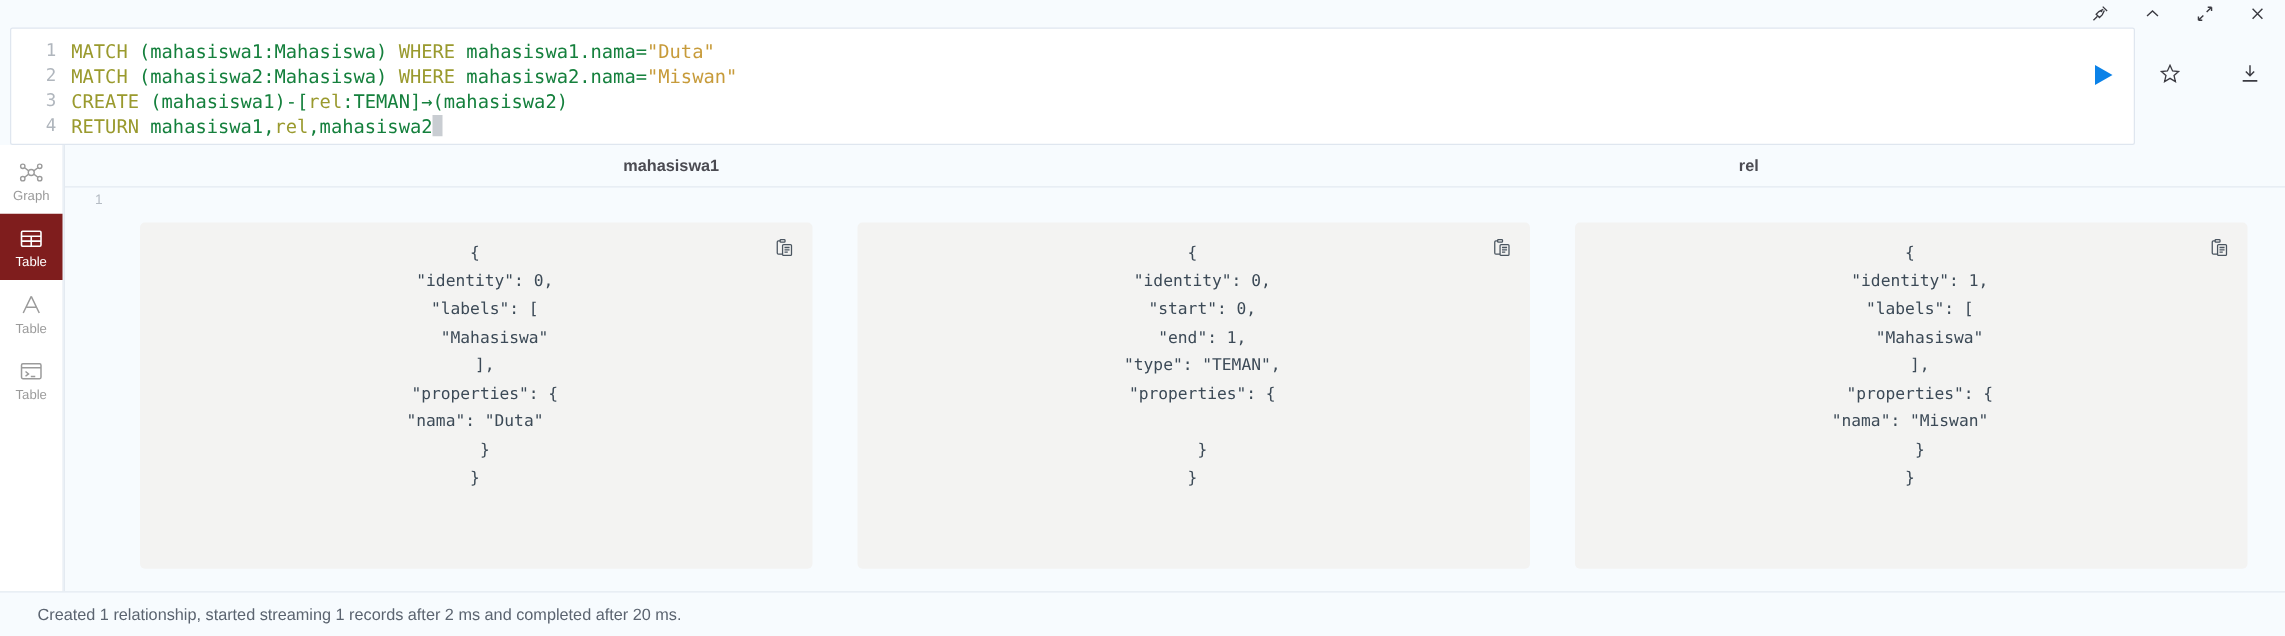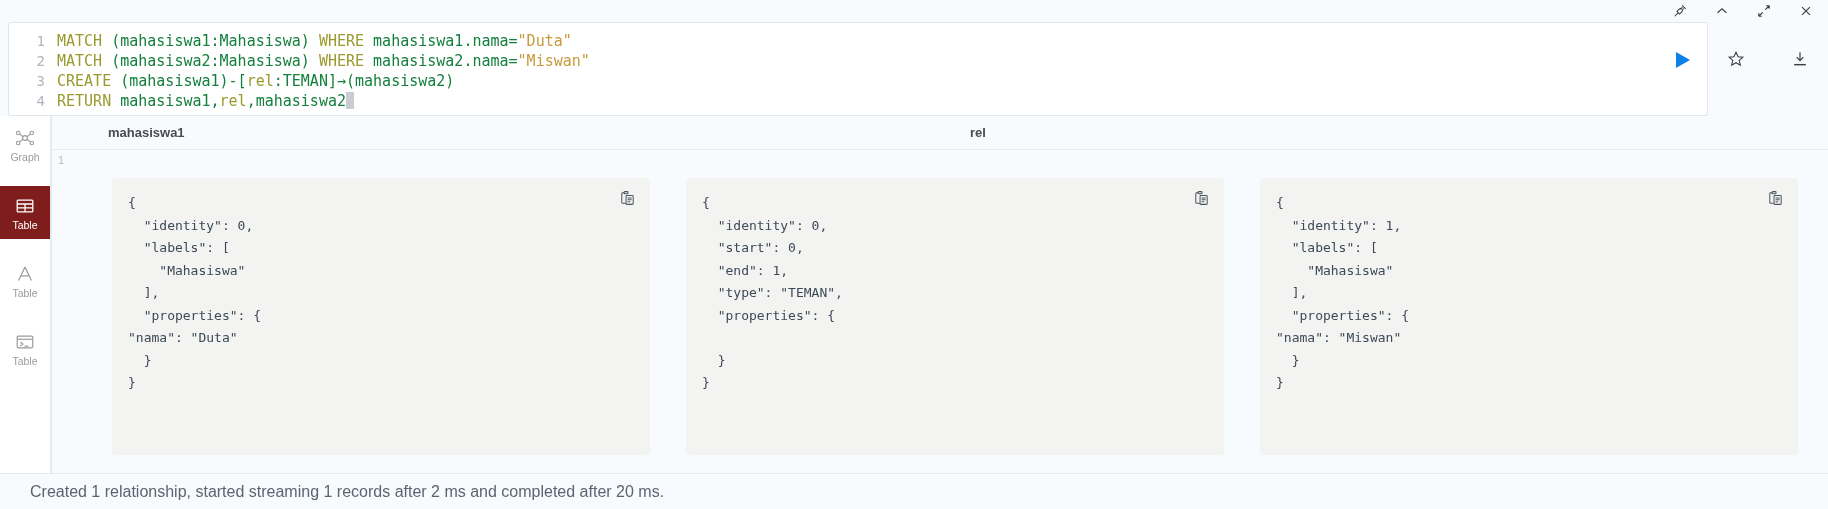--- a/index.html
+++ b/index.html
@@ -131,21 +131,20 @@
   }
 
   
   .view-sidebar {
     flex: 0 0 51px;
     background: #ffffff;
     border-right: 1px solid #e4eaf1;
     display: flex;
     flex-direction: column;
     padding-top: 2px;
-    gap: 15px;
   }
   .view-item {
     height: 53px;
     display: flex;
     flex-direction: column;
     align-items: center;
     justify-content: center;
     gap: 3px;
     color: #9b9b9b;
     cursor: pointer;
@@ -160,20 +159,21 @@
   .view-item .vi-label { line-height: 1; }
 
   
   .results-panel {
     flex: 1 1 auto;
     display: flex;
     flex-direction: column;
     background: #f7fbfe;
     border-left: 1px solid #e4eaf1;
     min-width: 0;
+    text-align: center;
   }
 
   .table-header {
     display: flex;
     height: 34px;
     align-items: center;
     border-bottom: 1px solid #e4eaf1;
     background: #f7fbfe;
     padding-left: 4px;
     flex: 0 0 34px;
@@ -234,21 +234,21 @@
 
   
   .status-bar {
     flex: 0 0 36px;
     height: 36px;
     border-top: 1px solid #e4eaf1;
     display: flex;
     align-items: center;
     padding-left: 30px;
     background: #f7fbfe;
-    font-size: 16px;
+    font-size: 13px;
     color: #5b6470;
   }
 </style>
 </head>
 <body>
 
 <div id="app">
 
   <div class="frame-bar">
     <div class="frame-icon" title="Pin">

